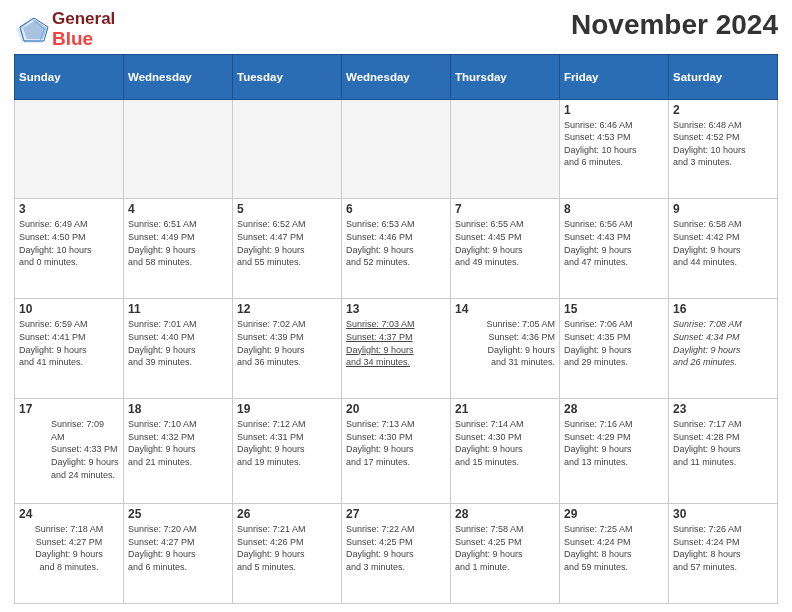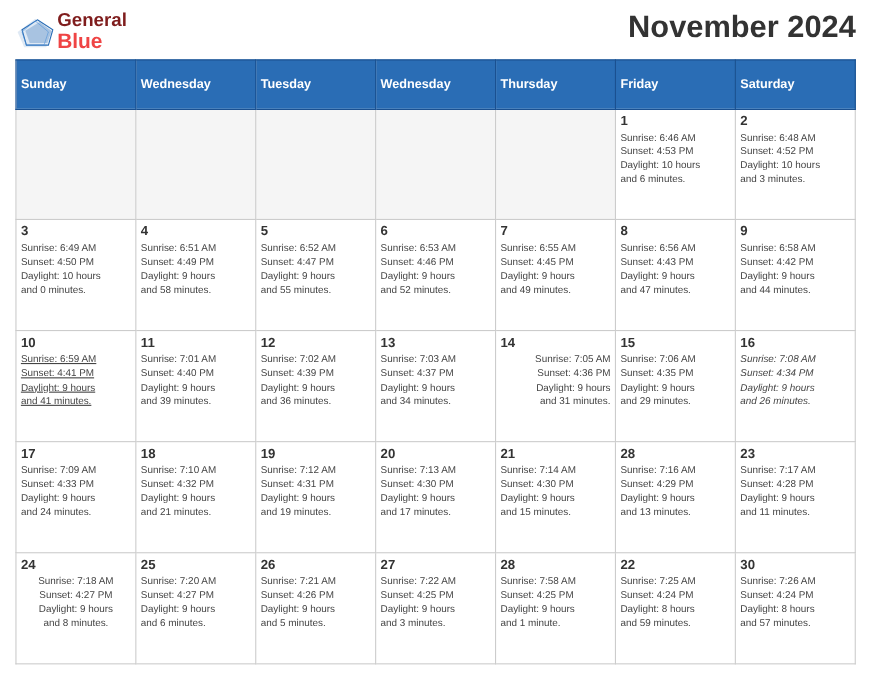--- a/index.html
+++ b/index.html
@@ -205,42 +205,42 @@
             <span class="day-num">9</span>
             <div class="day-info" style="white-space: pre-line;">Sunrise: 6:58 AM
 Sunset: 4:42 PM
 Daylight: 9 hours
 and 44 minutes.</div>
           </td>
         </tr>
         <tr>
           <td>
             <span class="day-num">10</span>
-            <div class="day-info" style="white-space: pre-line; text-decoration: underline;">Sunrise: 6:59 AM
+            <div class="day-info" style="white-space: pre-line;">Sunrise: 6:59 AM
 Sunset: 4:41 PM
 Daylight: 9 hours
 and 41 minutes.</div>
           </td>
           <td>
             <span class="day-num">11</span>
             <div class="day-info" style="white-space: pre-line;">Sunrise: 7:01 AM
 Sunset: 4:40 PM
 Daylight: 9 hours
 and 39 minutes.</div>
           </td>
           <td>
             <span class="day-num">12</span>
             <div class="day-info" style="white-space: pre-line;">Sunrise: 7:02 AM
 Sunset: 4:39 PM
 Daylight: 9 hours
 and 36 minutes.</div>
           </td>
           <td>
             <span class="day-num">13</span>
-            <div class="day-info" style="white-space: pre-line;">Sunrise: 7:03 AM
+            <div class="day-info" style="white-space: pre-line; text-decoration: underline;">Sunrise: 7:03 AM
 Sunset: 4:37 PM
 Daylight: 9 hours
 and 34 minutes.</div>
           </td>
           <td>
             <span class="day-num">14</span>
             <div class="day-info" style="white-space: pre-line; text-align: right;">Sunrise: 7:05 AM
 Sunset: 4:36 PM
 Daylight: 9 hours
 and 31 minutes.</div>
@@ -256,21 +256,21 @@
             <span class="day-num">16</span>
             <div class="day-info" style="white-space: pre-line; font-style: italic;">Sunrise: 7:08 AM
 Sunset: 4:34 PM
 Daylight: 9 hours
 and 26 minutes.</div>
           </td>
         </tr>
         <tr>
           <td>
             <span class="day-num">17</span>
-            <div class="day-info" style="white-space: pre-line;">Sunrise: 7:09 AM
+            <div class="day-info" style="white-space: pre-line; margin-left: 32px;">Sunrise: 7:09 AM
 Sunset: 4:33 PM
 Daylight: 9 hours
 and 24 minutes.</div>
           </td>
           <td>
             <span class="day-num">18</span>
             <div class="day-info" style="white-space: pre-line;">Sunrise: 7:10 AM
 Sunset: 4:32 PM
 Daylight: 9 hours
 and 21 minutes.</div>
@@ -341,21 +341,21 @@
 and 3 minutes.</div>
           </td>
           <td>
             <span class="day-num">28</span>
             <div class="day-info" style="white-space: pre-line;">Sunrise: 7:58 AM
 Sunset: 4:25 PM
 Daylight: 9 hours
 and 1 minute.</div>
           </td>
           <td>
-            <span class="day-num">22</span>
+            <span class="day-num">29</span>
             <div class="day-info" style="white-space: pre-line;">Sunrise: 7:25 AM
 Sunset: 4:24 PM
 Daylight: 8 hours
 and 59 minutes.</div>
           </td>
           <td>
             <span class="day-num">30</span>
             <div class="day-info" style="white-space: pre-line;">Sunrise: 7:26 AM
 Sunset: 4:24 PM
 Daylight: 8 hours

